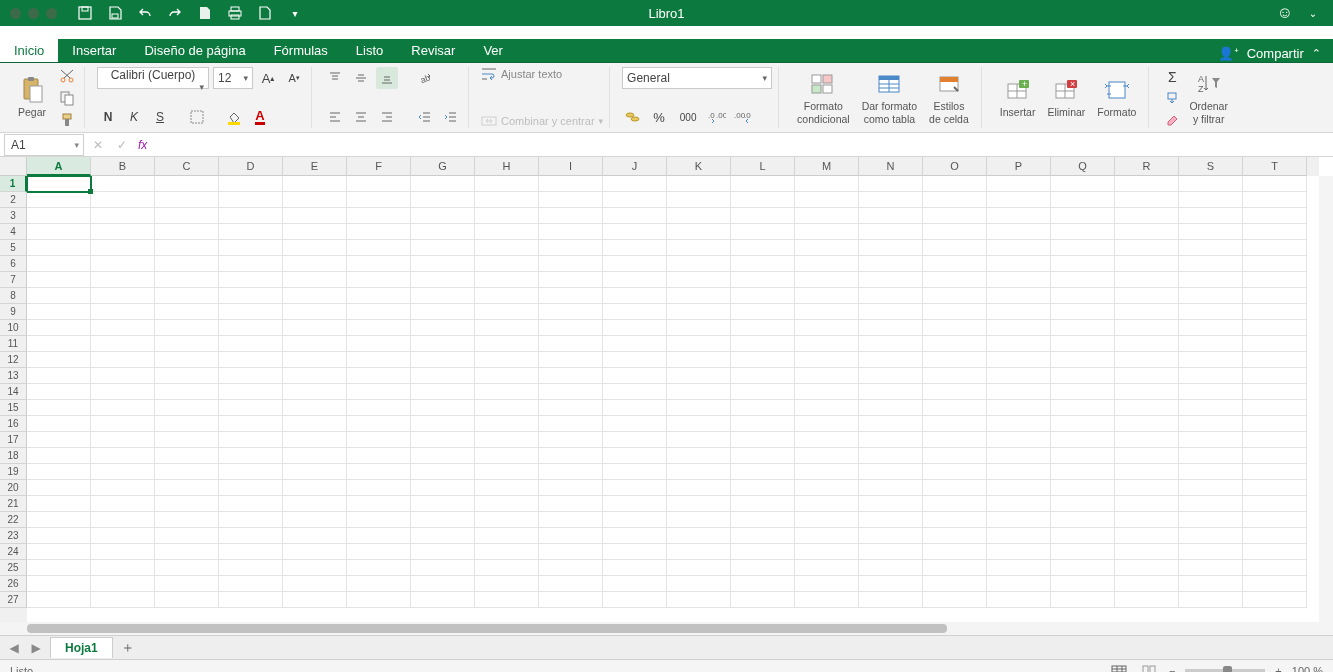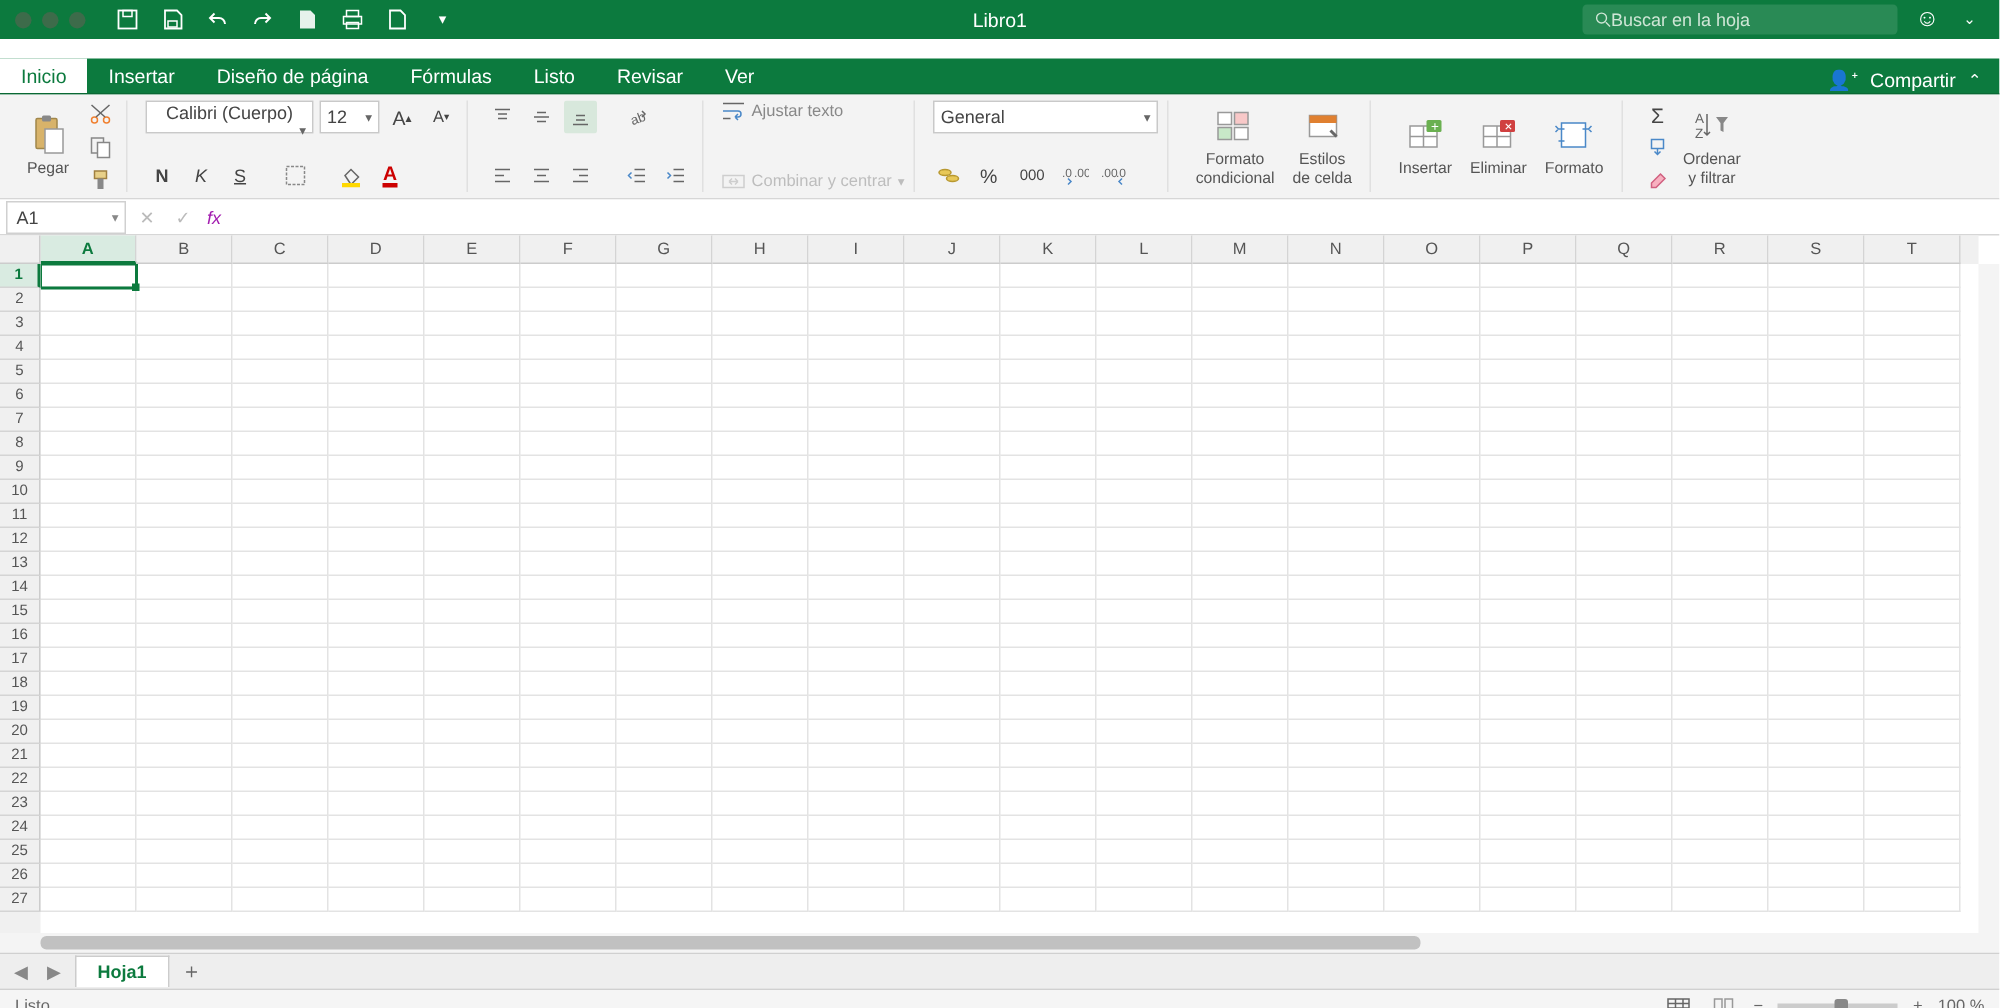--- a/index.html
+++ b/index.html
@@ -125,27 +125,20 @@
       </div>
     <div class="qat-ico">
         <svg width="12" height="14" viewBox="0 0 12 14">
           <path d="M1 1h7l3 3v9H1z" fill="none" stroke="#fff" stroke-width="1.2"></path>
         </svg>
       </div>
     <div class="qat-ico" style="font-size:10px;color:#fff;">▾</div>
   </div>
   <div class="title">Libro1</div>
   <div class="titlebar-right">
-    <div class="search">
-      <svg width="12" height="12" viewBox="0 0 12 12">
-          <circle cx="5" cy="5" r="3.5" fill="none" stroke="#cfe6d6"></circle>
-          <line x1="8" y1="8" x2="11" y2="11" stroke="#cfe6d6"></line>
-        </svg>
-      <input placeholder="Buscar en la hoja" style="">
-    </div>
     <div class="smiley">☺</div>
     <div class="qat-ico" style="font-size:10px;">⌄</div>
   </div>
 </div>
 
 <div class="tabbar">
   <div class="tab active">Inicio</div>
   <div class="tab">Insertar</div>
   <div class="tab">Diseño de página</div>
   <div class="tab">Fórmulas</div>
@@ -360,20 +353,31 @@
   <div class="group" style="flex-direction:row;">
     <div class="bigbtn">
       <div class="ico"><svg width="26" height="26" viewBox="0 0 26 26">
             <rect x="2" y="4" width="9" height="8" fill="#fff" stroke="#999"></rect>
             <rect x="13" y="4" width="9" height="8" fill="#f8c8c8" stroke="#999"></rect>
             <rect x="2" y="14" width="9" height="8" fill="#c8e8c8" stroke="#999"></rect>
             <rect x="13" y="14" width="9" height="8" fill="#fff" stroke="#999"></rect>
           </svg></div>
       <span>Formato
 condicional</span>
+    </div>
+    <div class="bigbtn">
+      <div class="ico"><svg width="26" height="26" viewBox="0 0 26 26">
+            <rect x="3" y="5" width="20" height="16" fill="#fff" stroke="#4a88c8"></rect>
+            <rect x="3" y="5" width="20" height="4" fill="#4a88c8"></rect>
+            <line x1="3" y1="13" x2="23" y2="13" stroke="#4a88c8"></line>
+            <line x1="3" y1="17" x2="23" y2="17" stroke="#4a88c8"></line>
+            <line x1="13" y1="5" x2="13" y2="21" stroke="#4a88c8"></line>
+          </svg></div>
+      <span>Dar formato
+como tabla</span>
     </div>
     <div class="bigbtn">
       <div class="ico"><svg width="26" height="26" viewBox="0 0 26 26">
             <rect x="4" y="6" width="18" height="14" fill="#fff" stroke="#999"></rect>
             <rect x="4" y="6" width="18" height="5" fill="#e08030"></rect>
             <path d="M18 16l4 4" stroke="#666" stroke-width="2"></path>
           </svg></div>
       <span>Estilos
 de celda</span>
     </div>

